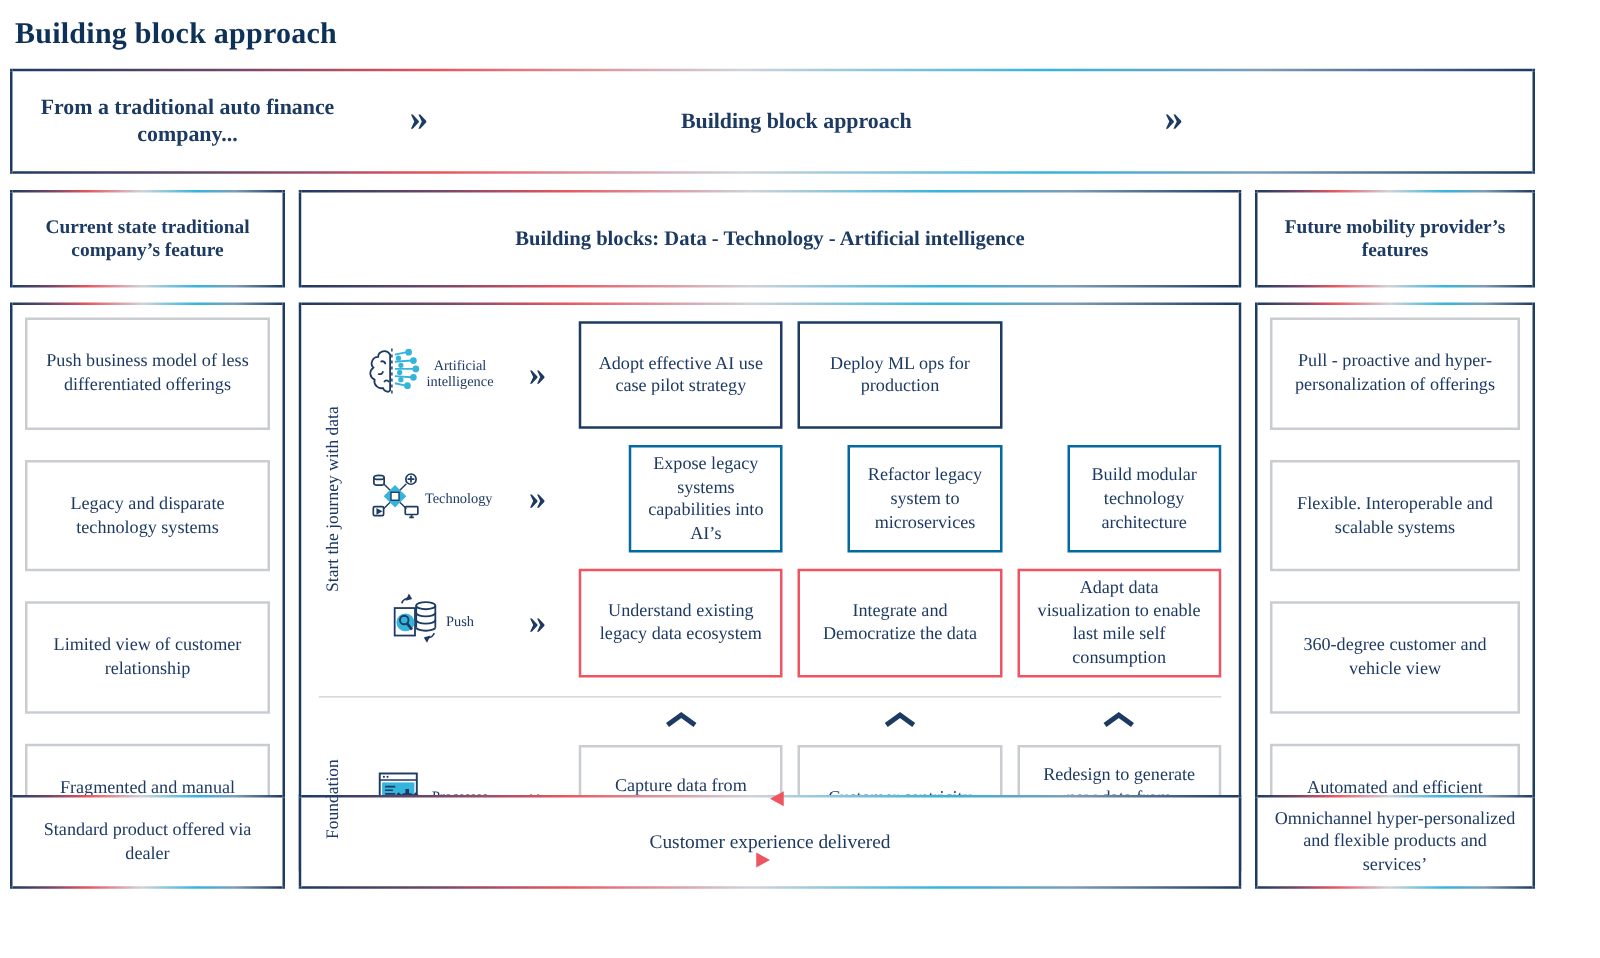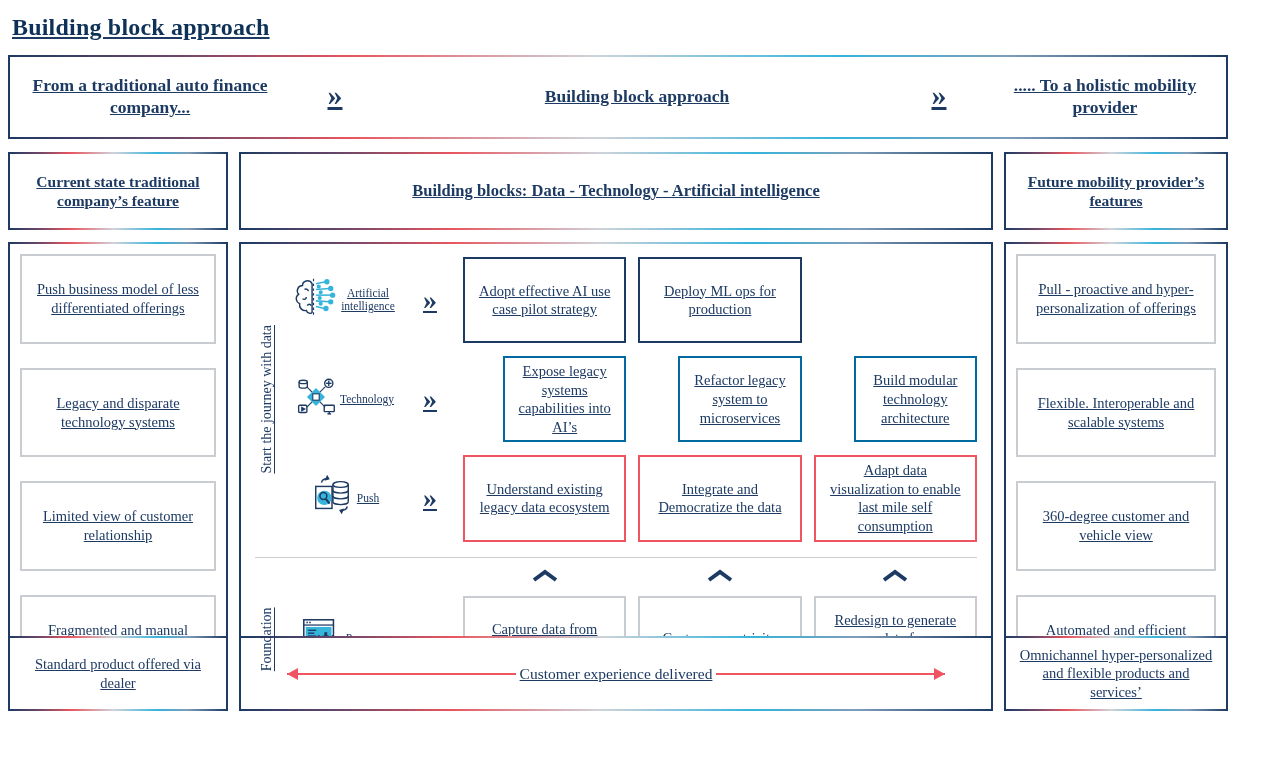--- a/index.html
+++ b/index.html
@@ -1,18 +1,18 @@
 <!DOCTYPE html>
 <html><head>
 <meta charset="utf-8">
 <style>
   * { box-sizing: border-box; margin: 0; padding: 0; }
   html,body { width:1280px; height:766px; background:#fff; overflow:hidden; }
   body { font-family:"Liberation Serif", serif; color:#1d3a63; }
-  .page { width:1240px; height:766px; padding:12px 12px 0 8px;text-decoration:underline; }
+  .page { width:1240px; height:766px; padding:12px 12px 0 8px; }
 
   .title { font-size:24px; font-weight:bold; color:#0e3157; margin:2px 0 14px 4px; letter-spacing:.2px; }
 
   .gborder {
     border:2px solid #1d3a63; background:#fff;
     border-image: linear-gradient(90deg,#1d3a63 0%,#6e4769 14%,#e8555e 28%,#cfd3da 48%,#35b4dc 68%,#7d9db9 82%,#1d3a63 100%) 1;
   }
 
   
   .top-bar { height:84px; display:grid; grid-template-columns:280px 90px 1fr 90px 242px; align-items:center; }
@@ -48,21 +48,21 @@
   .b-cyan { border:2px solid #0369a1;margin-left:40px; }
   .b-red  { border:2px solid #ee5560; }
   .b-gray { border:2px solid #c9cdd2; }
   .divider-line { grid-row:4; grid-column:1/7; align-self:start; height:0; border-top:1.5px solid #c9cdd2; margin-top:2px; }
   .up-chev { grid-row:4; display:flex; align-items:flex-end; justify-content:center; padding-bottom:1px; }
 
   
   .bottom-row { height:75px; margin-top:14px; }
   .bbox { display:flex; align-items:center; justify-content:center; text-align:center;
           font-size:14.5px; line-height:1.28; padding:2px 10px; }
-  .cx { gap:4px; padding:0 46px; }
+  .cx { flex-direction:column; gap:4px; padding:0 46px; }
   .cx-text { font-size:15.5px; white-space:nowrap; }
   .arr { flex:1; height:2px; background:#ee5560; position:relative; }
   .arr.left::before { content:""; position:absolute; left:0; top:-5px;
       border-top:6px solid transparent; border-bottom:6px solid transparent; border-right:11px solid #ee5560; }
   .arr.right::after { content:""; position:absolute; right:0; top:-5px;
       border-top:6px solid transparent; border-bottom:6px solid transparent; border-left:11px solid #ee5560; }
 
   .footnote { margin:13px 0 0 4px; font-size:14.5px; color:#1d3a63; }
 
   svg .nv { stroke:#1d3a63; fill:none; stroke-width:1.5; }
@@ -72,21 +72,20 @@
 
 <div class="page">
 
   <div class="title">Building block approach</div>
 
   <div class="top-bar gborder">
     <div class="cell">From a traditional auto finance company...</div>
     <div class="chev-big">»</div>
     <div class="cell">Building block approach</div>
     <div class="chev-big">»</div>
-    <div class="cell">..... To a holistic mobility provider</div>
   </div>
 
   <div class="cols header-row">
     <div class="gborder hbox small">Current state traditional company’s feature</div>
     <div class="gborder hbox wide">Building blocks: Data - Technology - Artificial intelligence</div>
     <div class="gborder hbox small">Future mobility provider’s features</div>
   </div>
 
   <div class="cols main-row">
 

